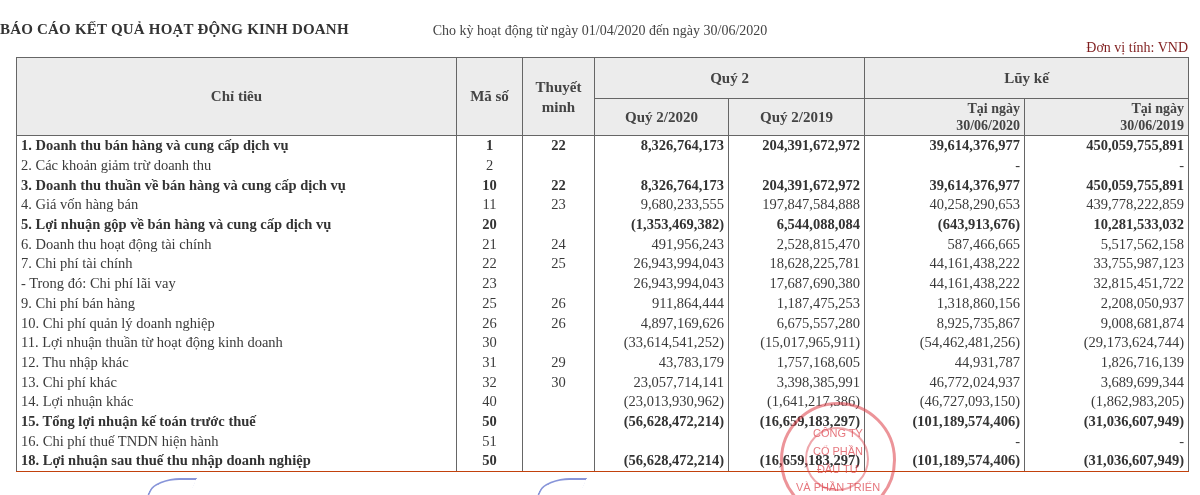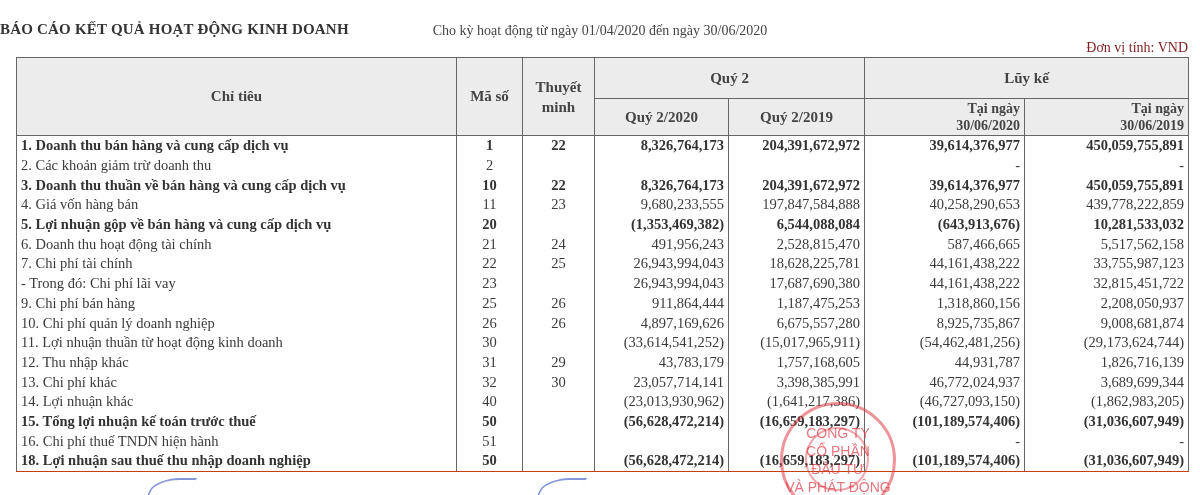--- a/index.html
+++ b/index.html
@@ -46,21 +46,21 @@
       position: absolute; left: 780px; top: 402px; width: 110px; height: 110px;
       border: 3px solid rgba(220, 60, 70, 0.55); border-radius: 50%;
       pointer-events: none;
     }
     .stamp-inner {
       position: absolute; left: 22px; top: 22px; width: 60px; height: 60px;
       border: 2px solid rgba(220, 60, 70, 0.45); border-radius: 50%;
     }
     .stamp-text {
       position: absolute; left: 0; width: 110px; text-align: center;
-      font-family: "Liberation Sans", sans-serif; font-size: 14px;
+      font-family: "Liberation Sans", sans-serif; font-size: 11px;
       color: rgba(220, 60, 70, 0.7); line-height: 13px;
     }
     .sig {
       position: absolute; top: 478px; width: 40px; height: 20px;
       border-left: 2px solid #6a7bd0; border-top: 2px solid #6a7bd0;
       border-radius: 60% 0 0 0; transform: skewX(-25deg); opacity: 0.8;
     }
   </style>
 </head>
 <body>
@@ -255,17 +255,17 @@
         <td class="num">(31,036,607,949)</td>
       </tr>
     </tbody>
 </table>
 
 <div class="stamp">
   <div class="stamp-inner"></div>
   <div class="stamp-text" style="top:22px">CÔNG TY</div>
   <div class="stamp-text" style="top:40px">CỔ PHẦN</div>
   <div class="stamp-text" style="top:58px">ĐẦU TƯ</div>
-  <div class="stamp-text" style="top:76px">VÀ PHÁT ĐỘNG</div>
+  <div class="stamp-text" style="top:76px">VÀ PHẦN TRIỂN</div>
 </div>
 
 <div class="sig" style="left:150px"></div>
 <div class="sig" style="left:540px"></div>
 
 </body></html>

